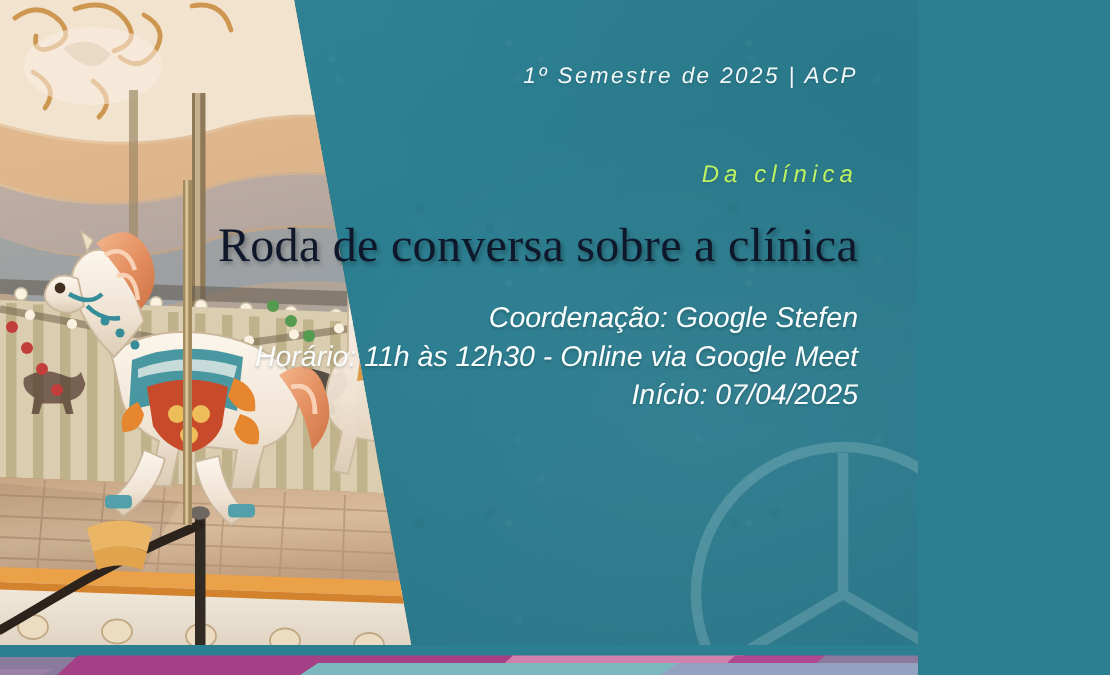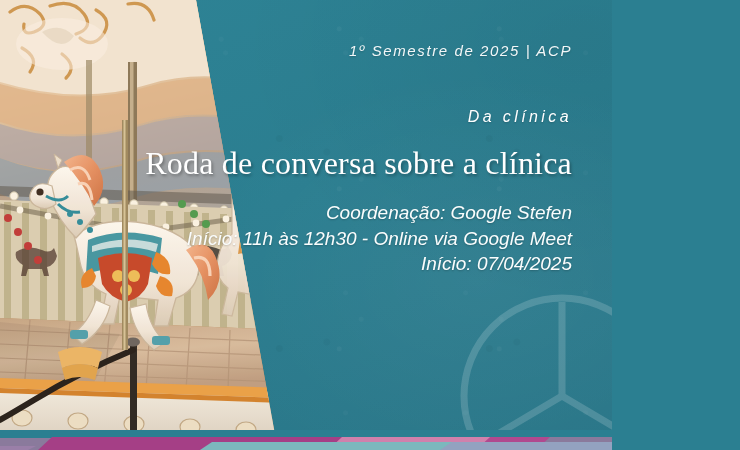--- a/index.html
+++ b/index.html
@@ -81,31 +81,31 @@
     letter-spacing:1.6px;
     color:#f2f7f8;
     text-shadow:0 1px 2px rgba(0,0,0,.18);
     white-space:nowrap;
   }
   .kicker{
     position:absolute;right:0;top:108px;
     font-style:italic;
     font-size:16px;
     letter-spacing:3.4px;
-    color:#ffffff;
+    color:#bef264;
     text-shadow:0 1px 2px rgba(0,0,0,.18);
     white-space:nowrap;
   }
   .title{
     position:absolute;right:0;top:145px;
     font-family:"Liberation Serif", serif;
     font-size:32px;
     font-weight:400;
     letter-spacing:.2px;
-    color:#ffffff;
+    color:#0f172a;
     text-shadow:1.5px 2px 3px rgba(0,0,0,.30);
     white-space:nowrap;
   }
   .lines{
     position:absolute;right:0;top:200px;
     width:100%;
   }
   .line{
     font-style:italic;
     font-size:19px;
@@ -349,21 +349,21 @@
       </svg>
     </div>
   </div>
 
   <div class="content">
     <div class="eyebrow">1º Semestre de 2025 | ACP</div>
     <div class="kicker">Da clínica</div>
     <div class="title">Roda de conversa sobre a clínica</div>
     <div class="lines">
       <div class="line">Coordenação: Google Stefen</div>
-      <div class="line">Início: 11h às 12h30 - Online via Google Meet</div>
+      <div class="line">Horário: 11h às 12h30 - Online via Google Meet</div>
       <div class="line">Início: 07/04/2025</div>
     </div>
   </div>
 
   <div class="strip">
     <svg viewBox="0 0 740 20" xmlns="http://www.w3.org/2000/svg" preserveAspectRatio="none">
       <rect x="0" y="0" width="740" height="20" fill="#2b7f91"></rect>
       <polygon points="0,8 58,8 44,20 0,20" fill="#8a7a9c"></polygon>
       <polygon points="52,7 348,7 334,20 38,20" fill="#a53f86"></polygon>
       <polygon points="342,7 496,7 482,20 328,20" fill="#d081ac"></polygon>

